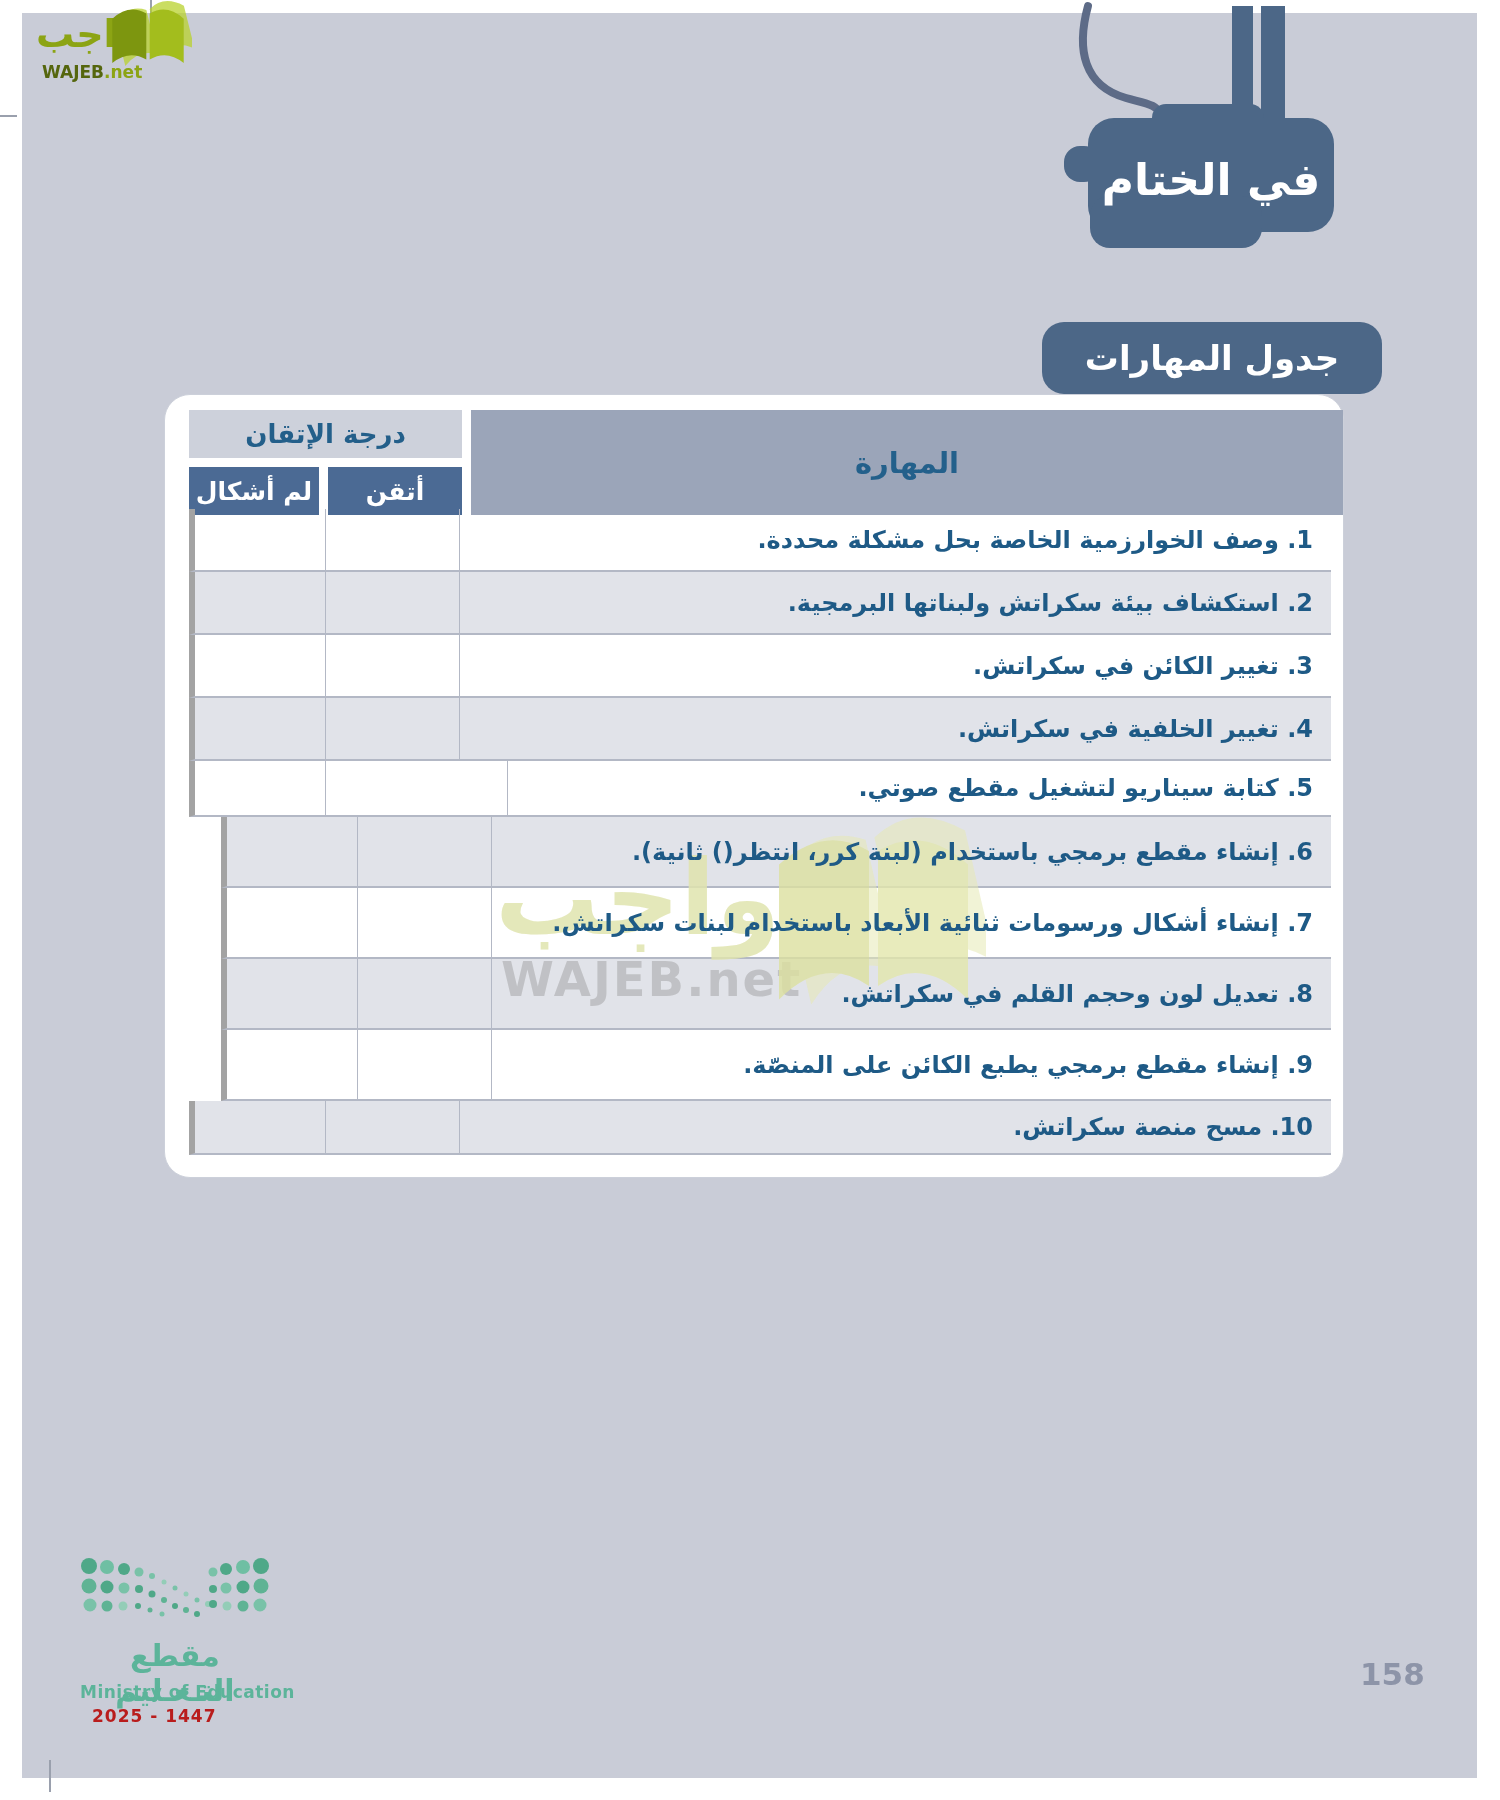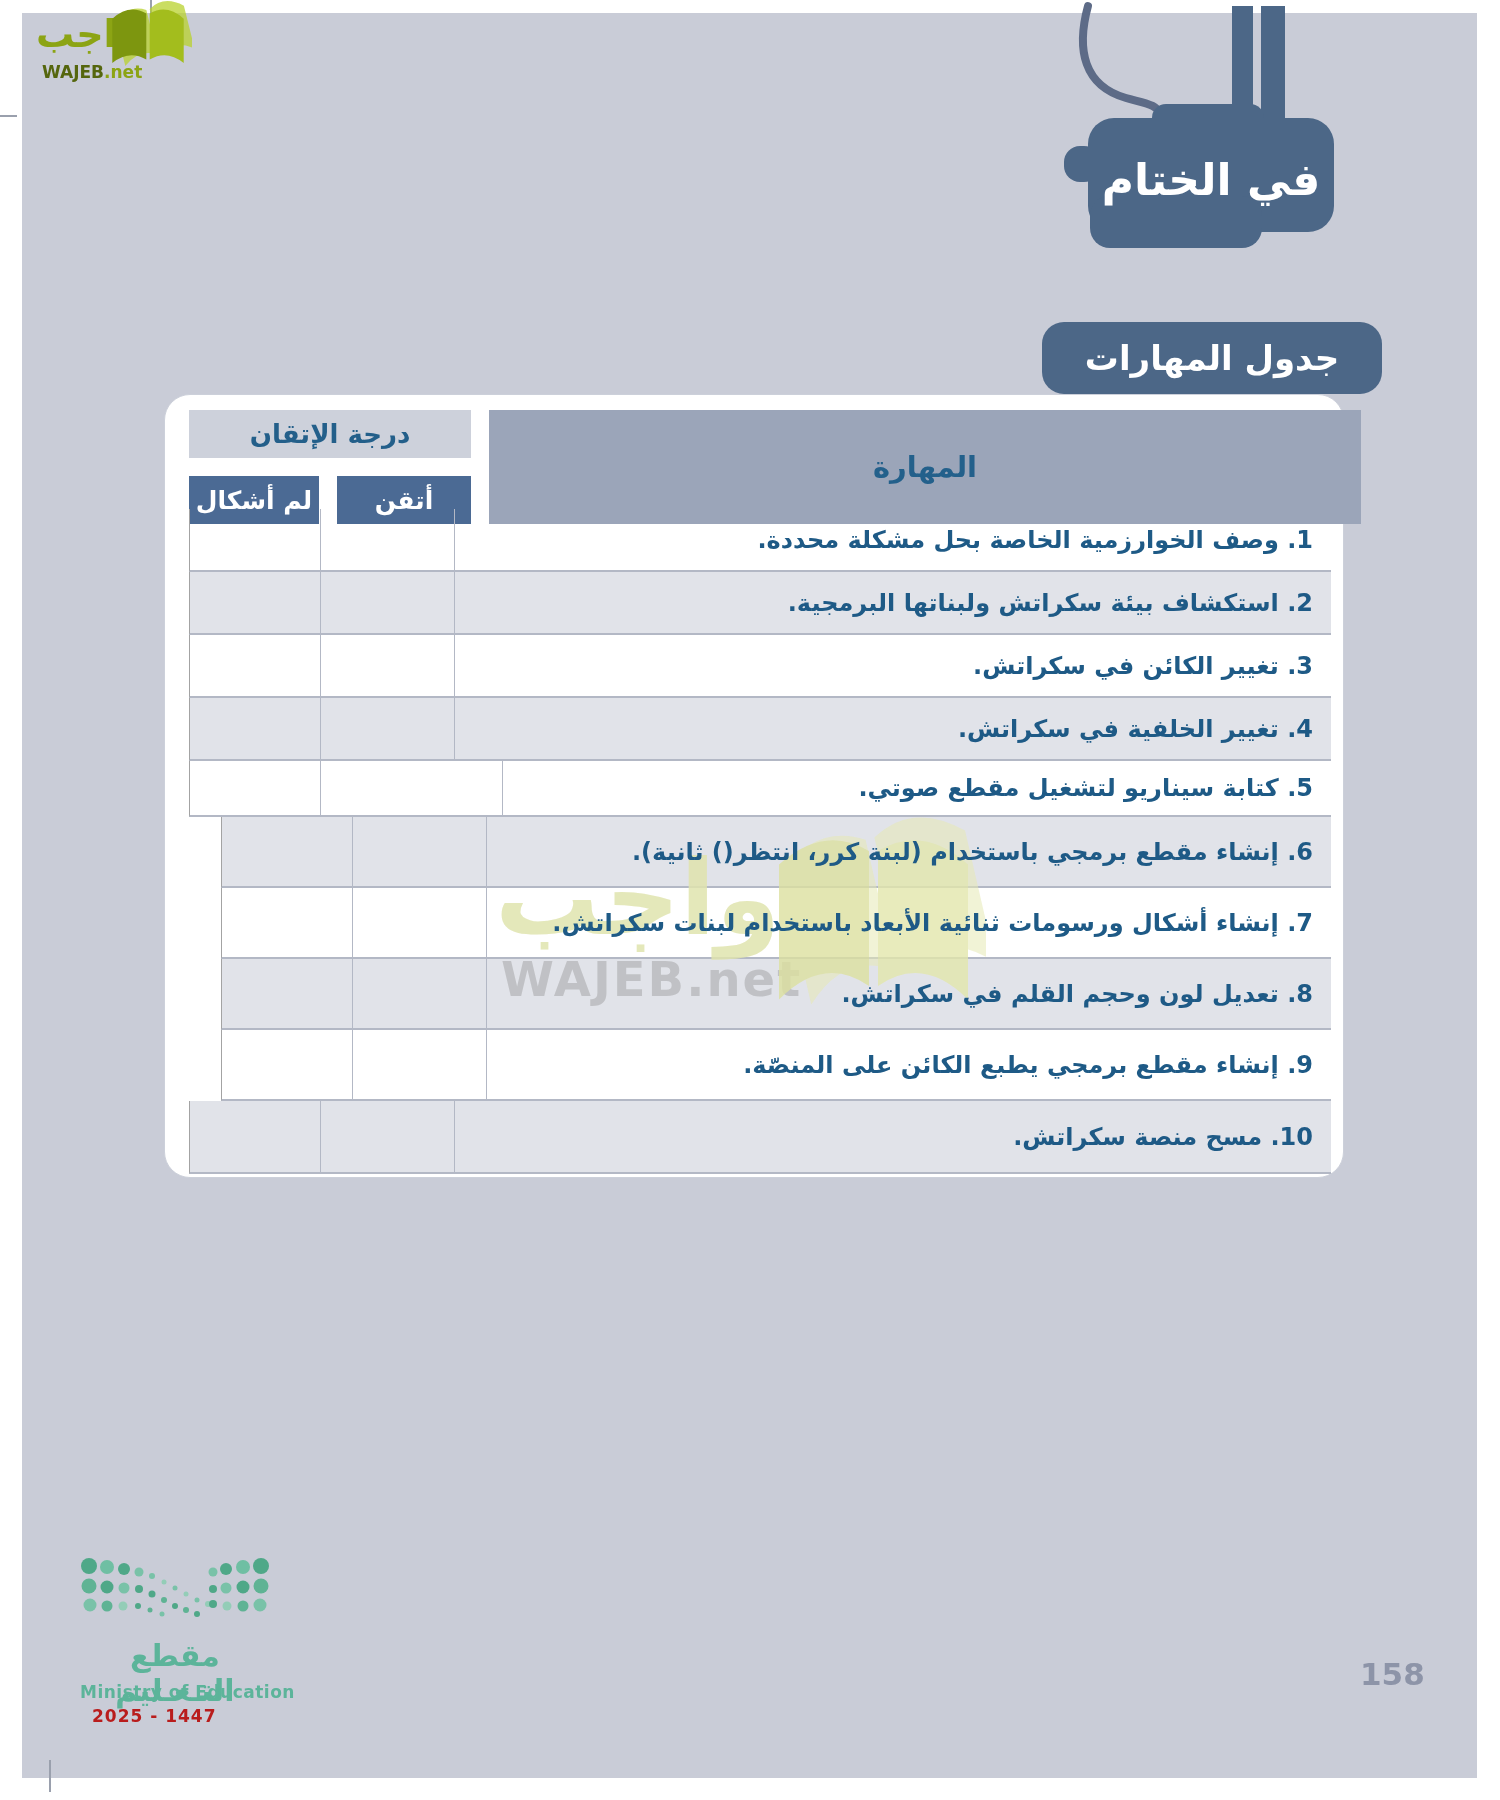--- a/index.html
+++ b/index.html
@@ -29,36 +29,36 @@
   
   .section-bar { position:absolute; left:1042px; top:322px; width:340px; height:72px;
                  background:#4c6787; border-radius:22px; display:flex; align-items:center;
                  justify-content:center; color:#ffffff; font-size:34px; font-weight:bold; }
 
   
   .table-card { position:absolute; left:164px; top:394px; width:1180px; height:784px;
                 background:#ffffff; border:1px solid #ccd0da; border-radius:26px; }
   .thead { position:absolute; left:24px; top:15px; width:1142px; height:99px;
            display:grid; grid-template-columns:130px 134px 872px;
-           grid-template-rows:48px 48px; gap:18px; }
+           grid-template-rows:48px 48px; gap:9px; }
   .h-mastery { grid-column:1 / 3; grid-row:1; background:#cdd1db; color:#235f8a;
                font-size:26px; font-weight:600; display:flex; align-items:center;
                justify-content:center; }
   .h-not { grid-column:1; grid-row:2; }
   .h-yes { grid-column:2; grid-row:2; }
   .h-dark { background:#4b6a94; color:#ffffff; font-size:25px; font-weight:600;
             display:flex; align-items:center; justify-content:center; }
   .h-skill { grid-column:3; grid-row:1 / 3; background:#9ba5b9; color:#23608b;
              font-size:29px; font-weight:600; display:flex; align-items:center;
              justify-content:center; }
   .tbody { position:absolute; left:24px; top:114px; width:1142px; }
-  .trow { display:flex; border-bottom:2px solid #b3b8c5; border-left:1px solid #a3a3a3; }
+  .trow { display:flex; border-bottom:2px solid #b3b8c5; border-left:6px solid #a3a3a3; }
   .trow:nth-child(even) { background:#e1e3e9; }
   .trow.h63 { height:63px; } .trow.h64 { height:56px;gap:48px; }
-  .trow.h71 { height:71px;margin-left:32px; } .trow.h66 { height:73px; }
+  .trow.h71 { height:71px;margin-left:32px; } .trow.h66 { height:54px; }
   .c-not { width:131px; border-right:1px solid #b3b8c5; }
   .c-yes { width:134px; border-right:1px solid #b3b8c5; }
   .c-skill { flex:1; display:flex; align-items:center; }
   .skill-label { position:relative; z-index:2; width:100%; direction:rtl;
                  text-align:right; padding:0 18px; color:#1e5a86; font-size:24px;
                  font-weight:600; }
   
   .wm { position:absolute; z-index:1; pointer-events:none; }
   .wm-ar { left:330px; top:442px; font-size:104px; font-weight:bold;
            color:#e0e4ae; opacity:.85; }

